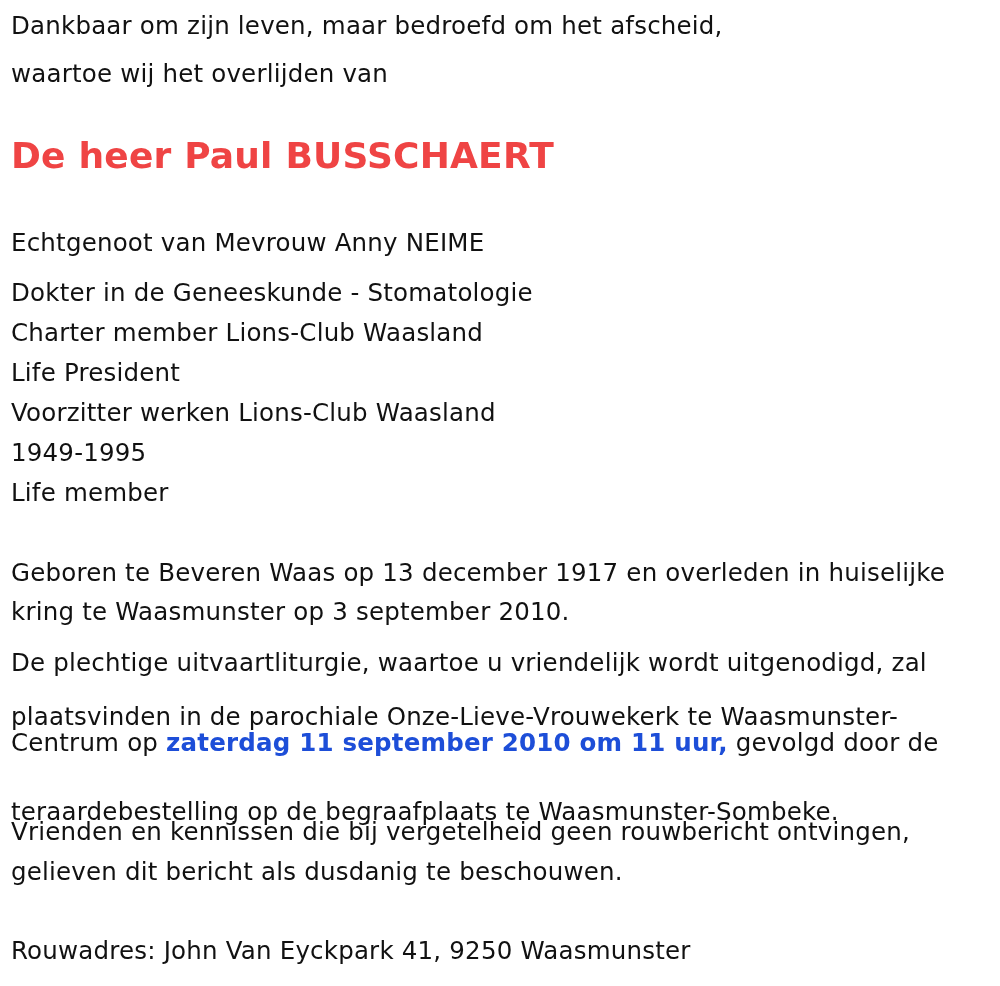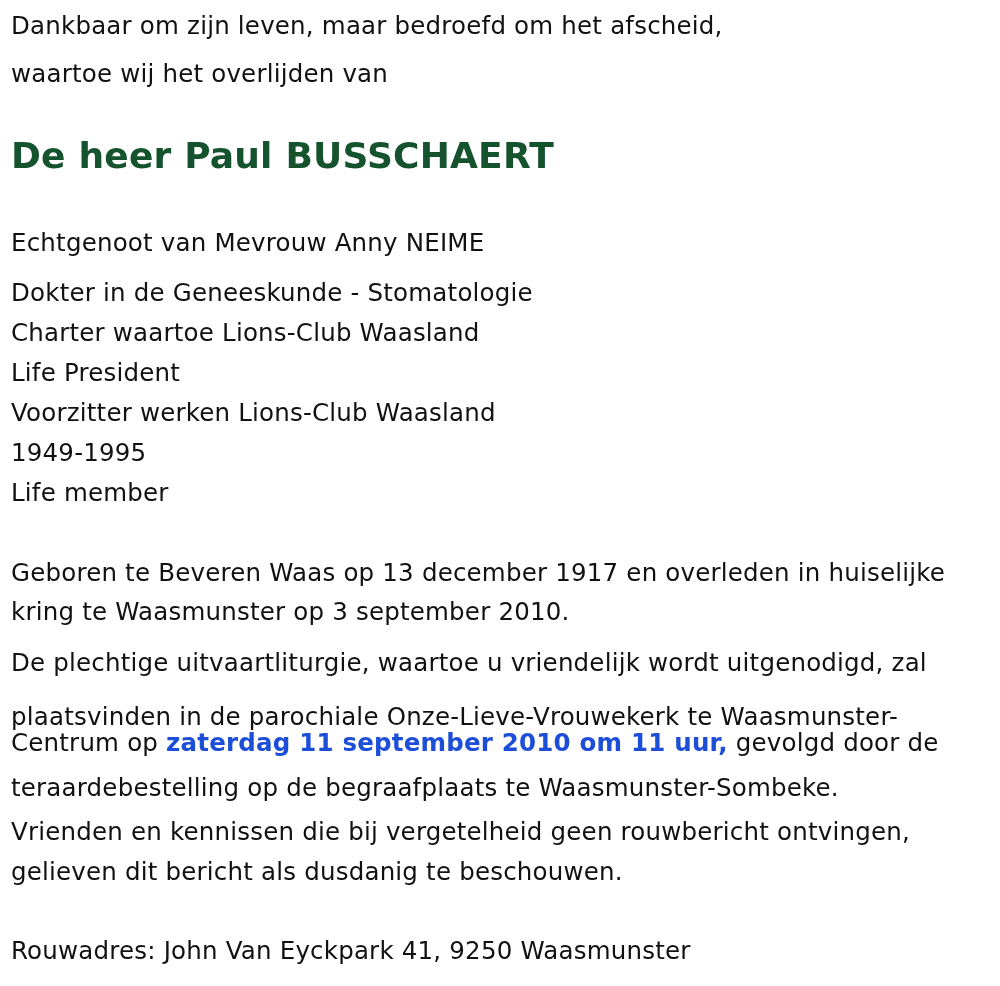--- a/index.html
+++ b/index.html
@@ -5,48 +5,48 @@
   html, body { margin: 0; padding: 0; background: #ffffff; }
   body {
     width: 1000px; height: 986px; overflow: hidden;
     font-family: "DejaVu Sans", sans-serif;
     color: #111111;
     font-size: 24.5px;
     letter-spacing: 0.2px;
   }
   .page { position: relative; padding-left: 11px; }
   .line { position: absolute; left: 11px; white-space: nowrap; line-height: 40px; }
-  .title { font-weight: bold; font-size: 36px; line-height: 44px; color: #14532d; }
+  .title { font-weight: bold; font-size: 36px; line-height: 44px; color: #ef4444; }
   b { font-weight: bold; color: #1d4ed8; }
 </style>
 </head>
 <body>
 
 <div class="page">
   <div class="line" style="top:6px">Dankbaar om zijn leven, maar bedroefd om het afscheid,</div>
   <div class="line" style="top:54px">waartoe wij het overlijden van</div>
 
   <div class="line title" style="top:134px">De heer Paul BUSSCHAERT</div>
 
   <div class="line" style="top:223px">Echtgenoot van Mevrouw Anny NEIME</div>
 
   <div class="line" style="top:273px">Dokter in de Geneeskunde - Stomatologie</div>
-  <div class="line" style="top:313px">Charter waartoe Lions-Club Waasland</div>
+  <div class="line" style="top:313px">Charter member Lions-Club Waasland</div>
   <div class="line" style="top:353px">Life President</div>
   <div class="line" style="top:393px">Voorzitter werken Lions-Club Waasland</div>
   <div class="line" style="top:433px">1949-1995</div>
   <div class="line" style="top:473px">Life member</div>
 
   <div class="line" style="top:553px">Geboren te Beveren Waas op 13 december 1917 en overleden in huiselijke</div>
   <div class="line" style="top:592px">kring te Waasmunster op 3 september 2010.</div>
 
   <div class="line" style="top:643px">De plechtige uitvaartliturgie, waartoe u vriendelijk wordt uitgenodigd, zal</div>
   <div class="line" style="top:697px">plaatsvinden in de parochiale Onze-Lieve-Vrouwekerk te Waasmunster-</div>
   <div class="line" style="top:723px">
     <span>Centrum op </span><b>zaterdag 11 september 2010 om 11 uur,</b><span> gevolgd door de</span>
   </div>
-  <div class="line" style="top:768px">teraardebestelling op de begraafplaats te Waasmunster-Sombeke.</div>
+  <div class="line" style="top:792px">teraardebestelling op de begraafplaats te Waasmunster-Sombeke.</div>
 
   <div class="line" style="top:812px">Vrienden en kennissen die bij vergetelheid geen rouwbericht ontvingen,</div>
   <div class="line" style="top:852px">gelieven dit bericht als dusdanig te beschouwen.</div>
 
   <div class="line" style="top:931px">Rouwadres: John Van Eyckpark 41, 9250 Waasmunster</div>
 </div>
 
 </body></html>

